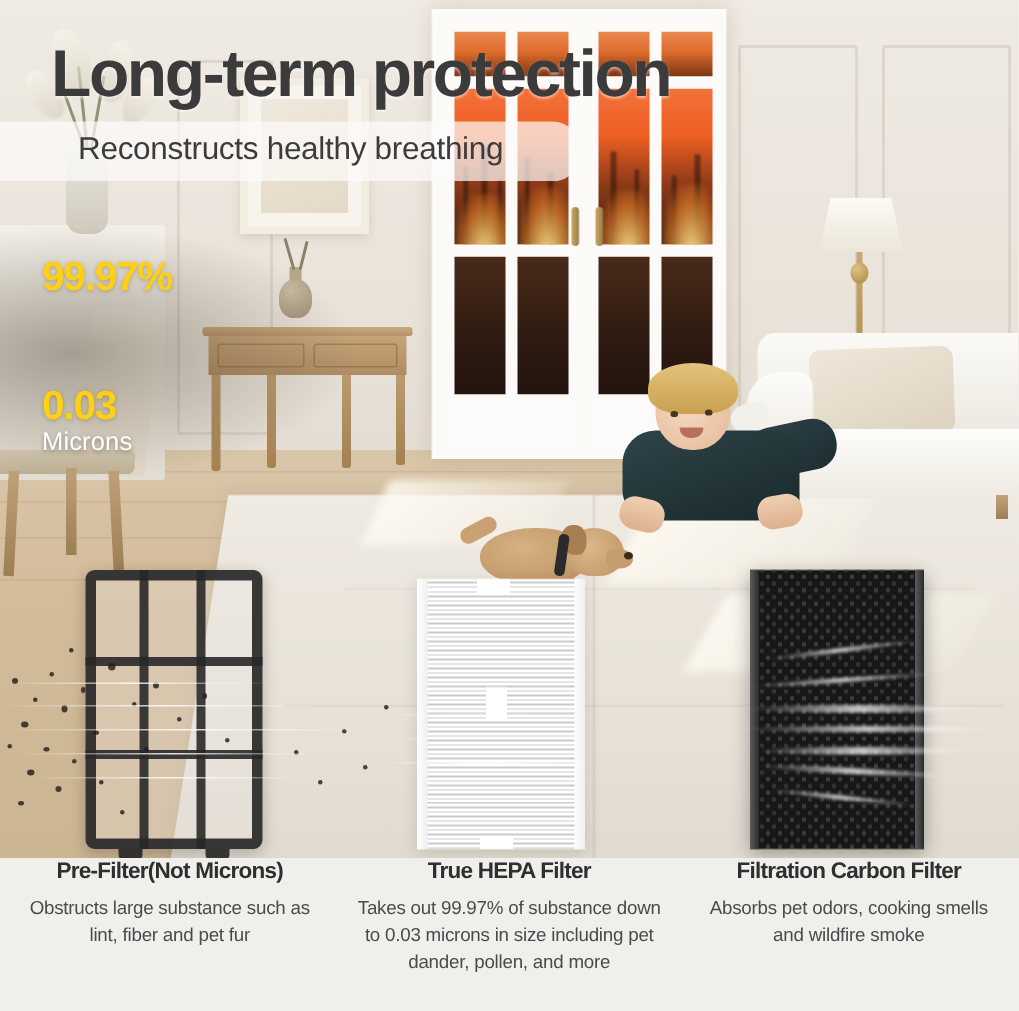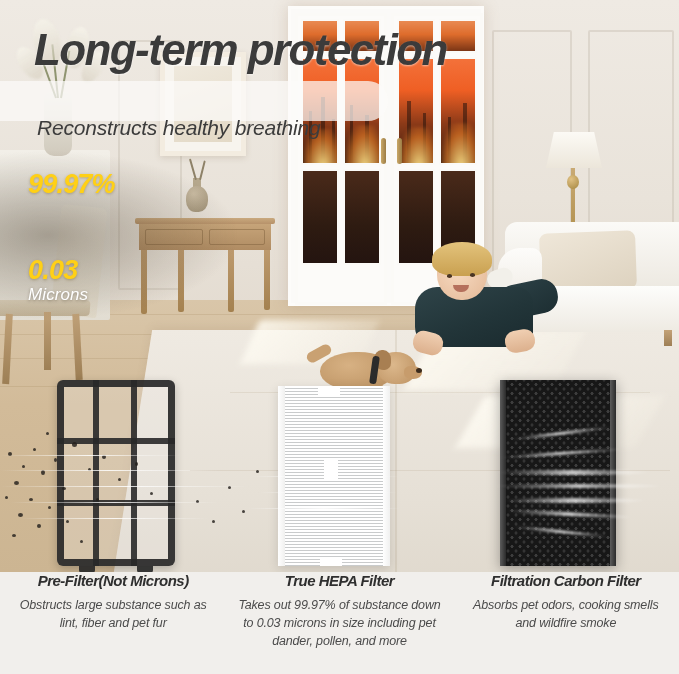--- a/index.html
+++ b/index.html
@@ -7,21 +7,20 @@
     width: 679px; height: 674px;
     font-family: "Liberation Sans", sans-serif;
     background: #efeeec; overflow: hidden;
   }
 
   .poster {
     position: relative;
     width: 679px; height: 674px;
     overflow: hidden;
     background: #f1efec;
-    font-style: italic;
   }
 
   
   .scene {
     position: absolute; left: 0; top: 0;
     width: 679px; height: 600px;
     overflow: hidden;
     background:
       linear-gradient(180deg, #e8e3dc 0%, #ebe6df 45%, #e4ded5 100%);
   }
@@ -328,24 +327,24 @@
     text-shadow: 0 1px 2px rgba(255,255,255,.55);
   }
   .subtitle-band {
     position: absolute; left: 0; top: 81px;
     width: 388px; height: 40px;
     background: rgba(252,251,249,.72);
     border-radius: 0 20px 20px 0;
     z-index: 28;
   }
   .subtitle {
-    position: absolute; left: 37px; top: 88px;
+    position: absolute; left: 52px; top: 88px;
     font-size: 21px; font-weight: 400;
     color: #3c3c3c; letter-spacing: -.2px;
-    z-index: 29; white-space: nowrap; margin-top: 28px;
+    z-index: 29; white-space: nowrap;
   }
 
   .stat { position: absolute; z-index: 30; left: 28px; }
   .stat-num {
     font-size: 27px; font-weight: 800; letter-spacing: -.8px;
     color: #ffd016;
     text-shadow: 0 1px 3px rgba(90,70,10,.35);
     line-height: 1.05;
   }
   .stat-label {

